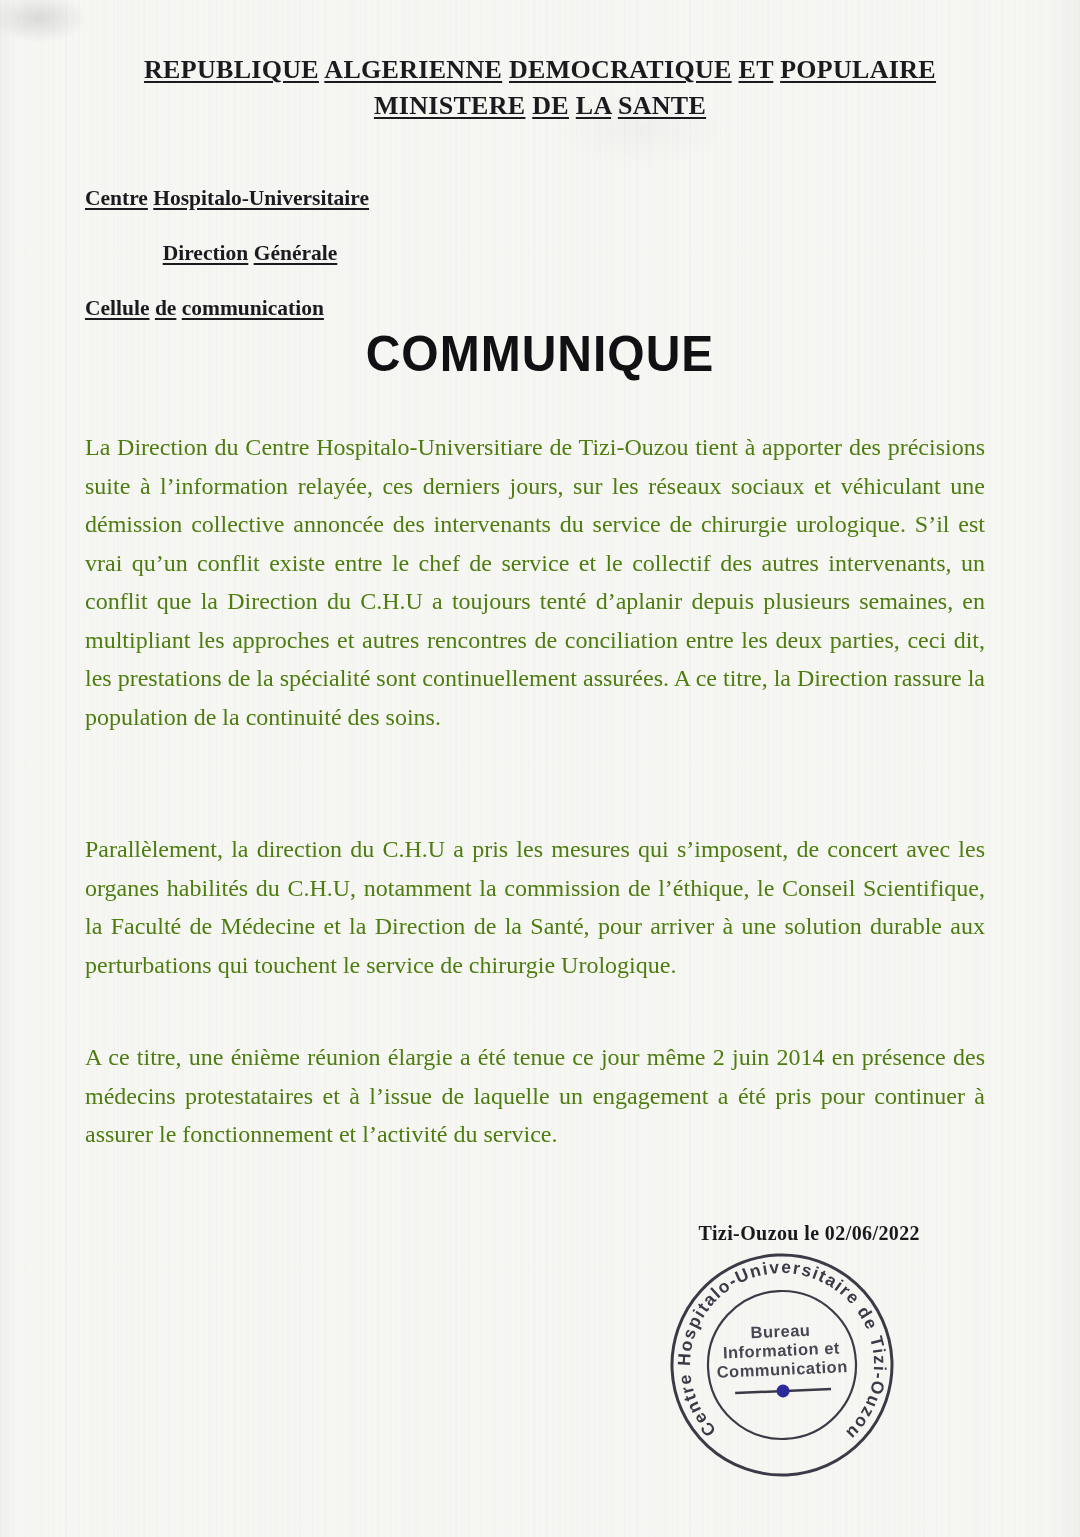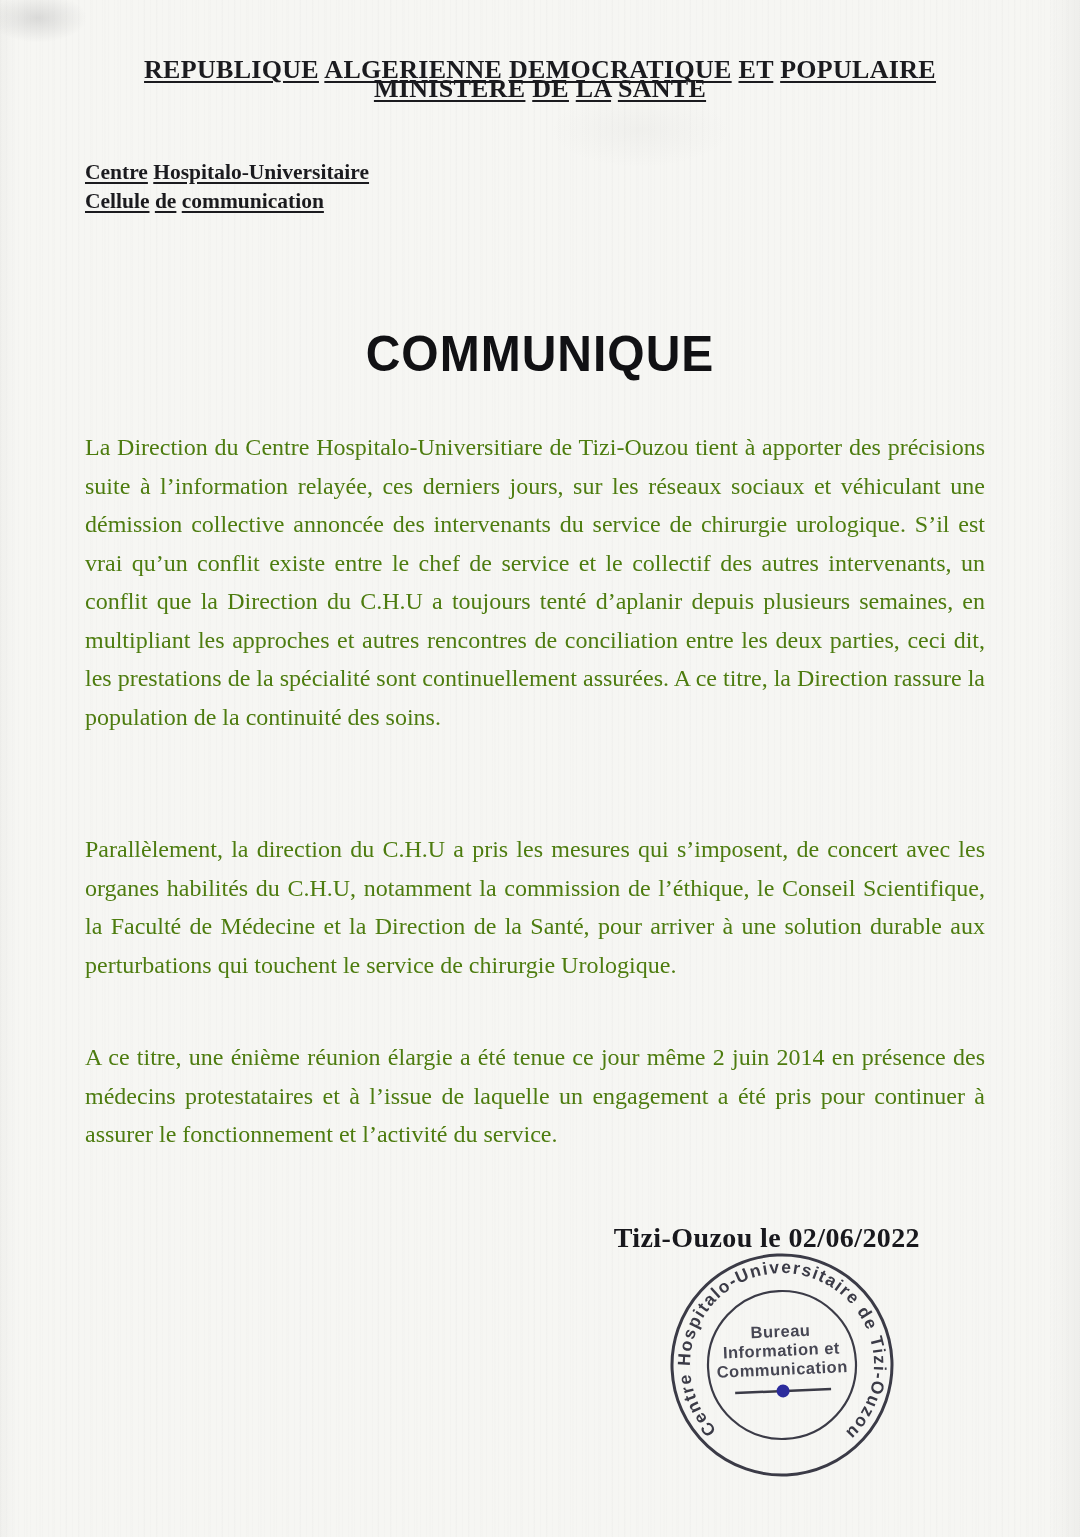--- a/index.html
+++ b/index.html
@@ -12,52 +12,53 @@
       repeating-linear-gradient(90deg, rgba(110,110,115,.02) 0 1px, transparent 1px 6px),
       repeating-linear-gradient(90deg, rgba(130,130,135,.015) 0 2px, transparent 2px 13px),
       linear-gradient(90deg, rgba(0,0,0,.02) 0 6px, transparent 14px 97%, rgba(0,0,0,.03) 100%);
     font-family:"Liberation Serif", serif;
     color:#1b1b1f;
   }
   .abs{position:absolute;}
   .center{left:0;width:1080px;text-align:center;}
   .hdr{font-weight:bold;font-size:26px;letter-spacing:.3px;}
   .org{left:85px;width:330px;font-weight:bold;font-size:21.5px;line-height:29px;}
-  .org-line{white-space:nowrap;}
+  .org-line{white-space:nowrap;margin-top:26px;}
   .org-indent{text-align:center;}
   .uw{text-decoration:underline;text-decoration-thickness:2px;text-underline-offset:3px;}
   .doc-title{
     top:326px;font-family:"Liberation Sans", sans-serif;font-weight:800;
     font-size:48px;letter-spacing:1px;color:#111114;
     transform:scaleY(1.04);
   }
   .para{
     left:85px;width:900px;font-size:24px;line-height:38.5px;
     text-align:justify;margin:0;color:#4d7c0f;
   }
   .dateline{
-    top:1222px;right:160px;font-size:28px;font-weight:600;
+    top:1222px;right:160px;font-size:20px;font-weight:600;
     letter-spacing:.4px;color:#18181d;white-space:nowrap;
   }
   .stamp{
     left:660px;top:1243px;width:244px;height:244px;
     transform:rotate(-2.5deg);opacity:.93;
   }
   .stamp text{font-family:"Liberation Sans", sans-serif;}
   .ring-text{font-size:17.5px;font-weight:bold;letter-spacing:1.5px;}
   .stamp-inner-text{font-size:16.5px;font-weight:600;letter-spacing:.5px;}
 </style>
 </head>
 <body>
 
 <div class="abs center hdr" style="top:55px;"><span class="uw">REPUBLIQUE</span> <span class="uw">ALGERIENNE</span> <span class="uw">DEMOCRATIQUE</span> <span class="uw">ET</span> <span class="uw">POPULAIRE</span></div>
-<div class="abs center hdr" style="top:74px;"><span class="uw">MINISTERE</span> <span class="uw">DE</span> <span class="uw">LA</span> <span class="uw">SANTE</span></div>
+<div class="abs center hdr" style="top:91px;"><span class="uw">MINISTERE</span> <span class="uw">DE</span> <span class="uw">LA</span> <span class="uw">SANTE</span></div>
 
 <div class="abs org" style="top:158px;">
   <div class="org-line"><span class="uw">Centre</span> <span class="uw">Hospitalo-Universitaire</span></div>
+  <div class="org-line org-indent"><span class="uw">Direction</span> <span class="uw">Générale</span></div>
   <div class="org-line"><span class="uw">Cellule</span> <span class="uw">de</span> <span class="uw">communication</span></div>
 </div>
 
 <div class="abs center doc-title">COMMUNIQUE</div>
 
 <p class="abs para" style="top:428px;">La Direction du Centre Hospitalo-Universitiare de Tizi-Ouzou tient à apporter des précisions suite à l’information relayée, ces derniers jours, sur les réseaux sociaux et véhiculant une démission collective annoncée des intervenants du service de chirurgie urologique. S’il est vrai qu’un conflit existe entre le chef de service et le collectif des autres intervenants, un conflit que la Direction du C.H.U a toujours tenté d’aplanir depuis plusieurs semaines, en multipliant les approches et autres rencontres de conciliation entre les deux parties, ceci dit, les prestations de la spécialité sont continuellement assurées. A ce titre, la Direction rassure la population de la continuité des soins.</p>
 <p class="abs para" style="top:830px;">Parallèlement, la direction du C.H.U a pris les mesures qui s’imposent, de concert avec les organes habilités du C.H.U, notamment la commission de l’éthique, le Conseil Scientifique, la Faculté de Médecine et la Direction de la Santé,  pour arriver à une solution durable aux perturbations qui touchent le service de chirurgie Urologique.</p>
 <p class="abs para" style="top:1038px;">A ce titre, une  énième réunion élargie a été tenue ce jour même 2 juin 2014 en présence des médecins protestataires et à l’issue de laquelle un engagement a été pris pour continuer à assurer le fonctionnement et l’activité du service.</p>
 
 <div class="abs dateline">Tizi-Ouzou le 02/06/2022</div>

